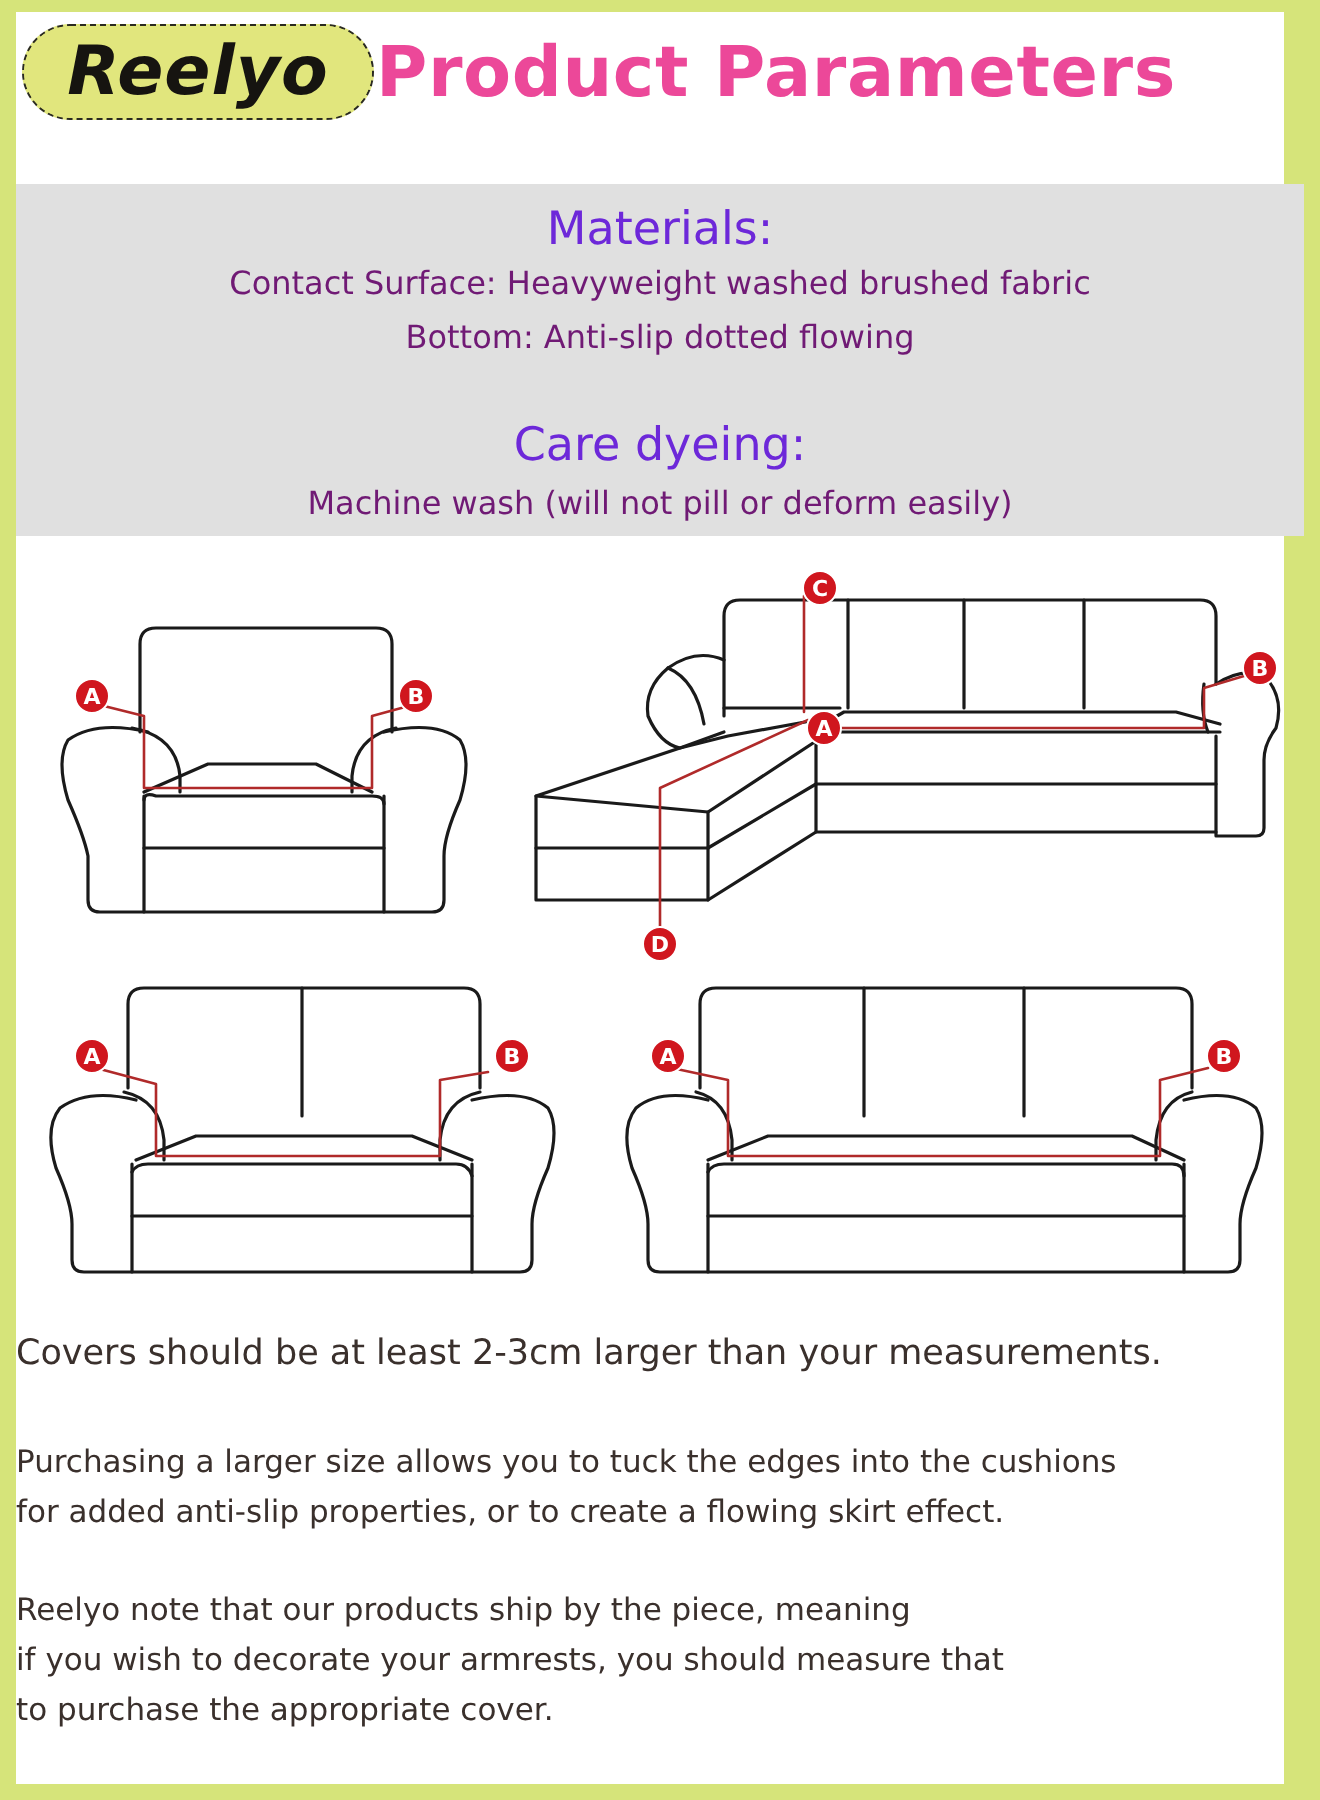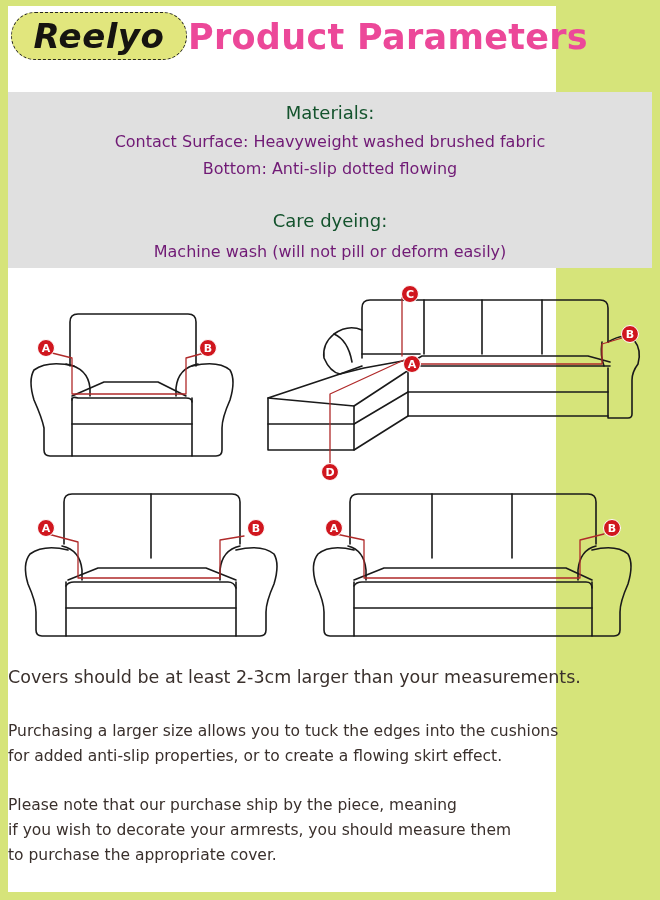--- a/index.html
+++ b/index.html
@@ -2,22 +2,23 @@
 <html><head>
 <meta charset="utf-8">
 <style>
   html, body { margin:0; padding:0; }
   body {
     width:660px; height:900px; position:relative; overflow:hidden;
     background:#d6e47a;
     font-family:"DejaVu Sans", sans-serif;
   }
   .frame {
-    position:absolute; left:8px; top:6px; width:548px; height:886px;
+    position:absolute; left:8px; top:6px; width:604px; height:886px;
     background:#ffffff;
+    padding-left:30px;
   }
   .logo {
     position:absolute; left:3px; top:6px; width:176px; height:48px;
     background:#e1e67d; border:1.5px dashed #2a2a20; border-radius:26px;
     box-sizing:border-box;
     display:flex; align-items:center; justify-content:center;
     font-family:"DejaVu Sans", sans-serif; font-style:italic; font-weight:bold;
     font-size:34px; color:#161410; letter-spacing:0.5px;
   }
   .title {
@@ -28,21 +29,21 @@
   }
   .band {
     position:absolute; left:0; top:86px; width:644px; height:176px;
     background:#e0e0e0;
   }
   .band .line {
     position:absolute; left:0; width:100%; text-align:center;
     font-family:"DejaVu Sans", sans-serif; font-size:16px; color:#701a75;
     white-space:nowrap;
   }
-  .band .heading { color:#14532d; font-size:18px; }
+  .band .heading { color:#6d28d9; font-size:23px; }
   .diagrams { position:absolute; left:0; top:262px; width:644px; height:390px; }
   .diagrams svg { position:absolute; left:0; top:0; }
   .notes .txt {
     position:absolute; left:0; width:644px; text-align:left;
     font-family:"DejaVu Sans", sans-serif; color:#3a302c; white-space:nowrap;
   }
   .notes .big { font-size:17.5px; }
   .notes .small { font-size:15.5px; }
 </style>
 </head>
@@ -172,18 +173,18 @@
         <text x="326" y="264">A</text>
         <text x="604" y="264">B</text>
       </g>
     </svg>
   </div>
 
   <div class="notes">
     <div class="txt big" style="top:661px">Covers should be at least 2-3cm larger than your measurements.</div>
     <div class="txt small" style="top:716px">Purchasing a larger size allows you to tuck the edges into the cushions</div>
     <div class="txt small" style="top:741px">for added anti-slip properties, or to create a flowing skirt effect.</div>
-    <div class="txt small" style="top:790px">Please note that our purchase ship by the piece, meaning</div>
-    <div class="txt small" style="top:815px">if you wish to decorate your armrests, you should measure them</div>
+    <div class="txt small" style="top:790px">Reelyo note that our products ship by the piece, meaning</div>
+    <div class="txt small" style="top:815px">if you wish to decorate your armrests, you should measure that</div>
     <div class="txt small" style="top:840px">to purchase the appropriate cover.</div>
   </div>
 
 </div>
 
 </body></html>

